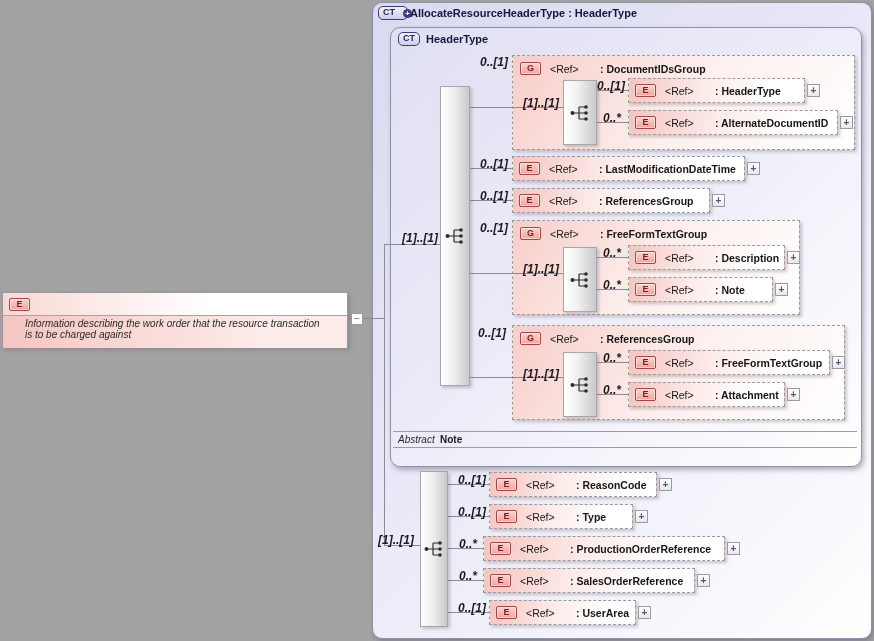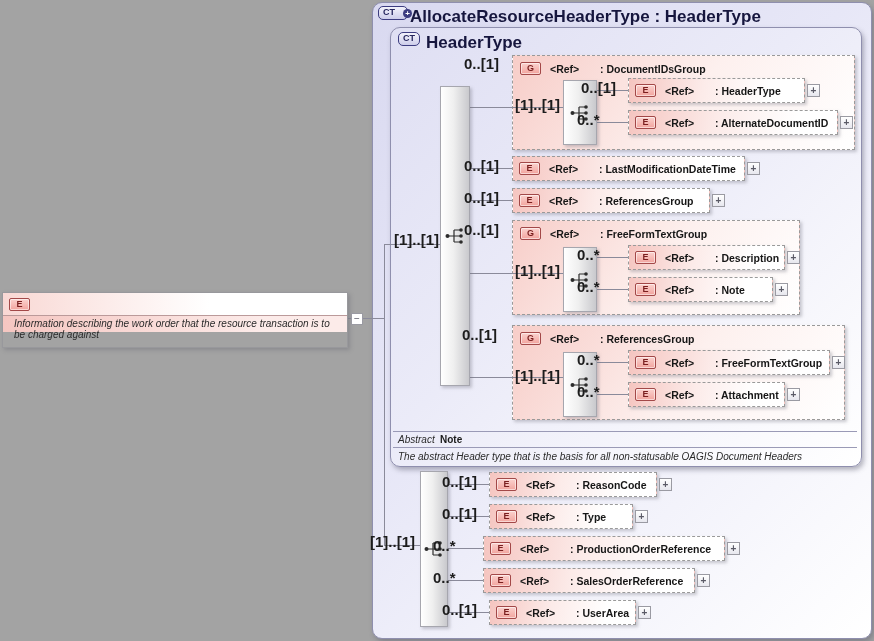--- a/index.html
+++ b/index.html
@@ -2,27 +2,27 @@
 <html><head>
 <meta charset="utf-8">
 <style>
   * { margin:0; padding:0; box-sizing:border-box; }
   html,body { background:#ffffff; font-family:"Liberation Sans", sans-serif; }
   #canvas { position:relative; width:874px; height:641px; background:#a3a3a3; overflow:hidden; }
 
   .hline { position:absolute; height:1px; background:#8a8a9a; }
   .vline { position:absolute; width:1px;  background:#8a8a9a; }
 
-  .card { position:absolute; width:44px; text-align:left; white-space:nowrap;
-          font-size:15px; font-weight:bold; color:#1c1c1c; }
+  .card { position:absolute; width:44px; text-align:right; white-space:nowrap;
+          font-size:12px; font-style:italic; font-weight:bold; color:#1c1c1c; }
 
   .container { position:absolute; border:1px solid #8f8fae; border-radius:10px;
                background:linear-gradient(135deg,#d9d9f0 0%,#e7e7f7 42%,#ffffff 100%);
                box-shadow:2px 3px 5px rgba(90,90,110,.45); }
-  .ctitle { position:absolute; font-size:17px; font-weight:bold; color:#16163e; white-space:nowrap; }
+  .ctitle { position:absolute; font-size:11px; font-weight:bold; color:#16163e; white-space:nowrap; }
 
   .badge-ct { position:absolute; height:14px; padding:0 4px; border:1.5px solid #3c3c80; border-radius:5px;
               background:linear-gradient(180deg,#f3f3fc,#cdcdea); color:#26265e;
               font-size:9px; font-weight:bold; line-height:11px; text-align:center; }
   .badge-ct .ctplus { position:absolute; right:-5px; top:1.5px; width:9px; height:9px; border-radius:50%;
               background:#3c3c80; color:#ffffff; font-size:8px; font-weight:bold; line-height:9px; text-align:center; }
   .badge-ct.wplus { padding-right:12px; }
 
   .seqbar { position:absolute; border:1px solid #a6a6ae;
             background:linear-gradient(90deg,#ffffff 0%,#efefef 45%,#c9c9cd 100%);
@@ -35,35 +35,35 @@
            display:flex; align-items:center; padding-left:6px; white-space:nowrap; }
   .groupbox { position:absolute; border:1px dashed #9a9a9a;
            background:linear-gradient(125deg,#f7cdc8 0%,#fdf0ee 52%,#ffffff 100%);
            box-shadow:2px 2px 3px rgba(110,110,120,.35); }
   .grouptitle { display:flex; align-items:center; padding:6px 0 0 7px; white-space:nowrap; }
 
   .bdg { flex:0 0 21px; width:21px; height:13px; border:1px solid #a34848; border-radius:2px;
          background:linear-gradient(180deg,#fbd3cf 0%,#f2a49e 100%);
          color:#7a1f1f; font-size:9px; font-weight:bold; line-height:11px; text-align:center;
          box-shadow:inset 0 0 0 1px rgba(255,255,255,.55); }
-  .ref { width:50px; margin-left:9px; font-size:10.5px; font-weight:bold; color:#161616; }
+  .ref { width:50px; margin-left:9px; font-size:10.5px; font-weight:normal; color:#161616; }
   .nm  { font-size:10.5px; font-weight:bold; color:#161616; }
 
   .plus { position:absolute; width:13px; height:13px; border:1px solid #9a9aa2;
           background:linear-gradient(180deg,#ffffff,#e7e7ee); color:#5a5a66;
           font-size:10px; font-weight:bold; line-height:11px; text-align:center; }
   .minus { position:absolute; left:351px; top:313px; width:12px; height:12px; border:1px solid #9a9aa2;
           background:#ffffff; color:#5a5a66; font-size:10px; line-height:10px; text-align:center; }
 
   #left-el { position:absolute; left:2px; top:292px; width:346px; height:56px;
              border:1px solid #98989c; box-shadow:2px 2px 4px rgba(110,110,120,.45); }
   #left-el .t { display:flex; align-items:center; height:23px; padding-left:6px;
              background:linear-gradient(90deg,#f9d8d4 0%,#ffffff 60%); border-bottom:1px solid #bb9a9a; white-space:nowrap; }
   #left-el .t .ttl { margin-left:8px; font-size:11px; font-weight:bold; color:#101010; }
-  #left-el .a { height:16px; padding:2px 11px; background:linear-gradient(90deg,#f5c6c1 0%,#fcebe9 75%);
+  #left-el .a { height:32px; padding:2px 22px; background:linear-gradient(90deg,#f5c6c1 0%,#fcebe9 75%);
              font-size:10px; font-style:italic; color:#2a2a2a; line-height:11px; }
 
   .sepline { position:absolute; left:393px; width:464px; height:1px; background:#9a9ab6; }
   .abslbl { position:absolute; font-size:10px; font-style:italic; color:#2a2a2a; white-space:nowrap; }
   .absval { position:absolute; font-size:10px; font-weight:bold; color:#1a1a1a; white-space:nowrap; }
 </style>
 </head>
 <body>
 
 <div id="canvas">
@@ -218,21 +218,20 @@
     <span class="bdg">E</span>
     <span class="ref">&lt;Ref&gt;</span>
     <span class="nm">: Attachment</span>
   </div>
   <div class="plus" style="left:787px;top:388px">+</div>
 
   <div class="sepline" style="top:431px"></div>
   <div class="abslbl" style="left:398px;top:434px">Abstract</div>
   <div class="absval" style="left:440px;top:434px">Note</div>
   <div class="sepline" style="top:447px"></div>
-  <div class="abslbl" style="left:398px;top:451px">The abstract Header type that is the basis for all non-statusable OAGIS Document Headers</div>
 
   <div class="elbox" style="left:489px;top:472px;width:168px">
     <span class="bdg">E</span>
     <span class="ref">&lt;Ref&gt;</span>
     <span class="nm">: ReasonCode</span>
   </div>
   <div class="plus" style="left:659px;top:478px">+</div>
 
   <div class="elbox" style="left:489px;top:504px;width:144px">
     <span class="bdg">E</span>

